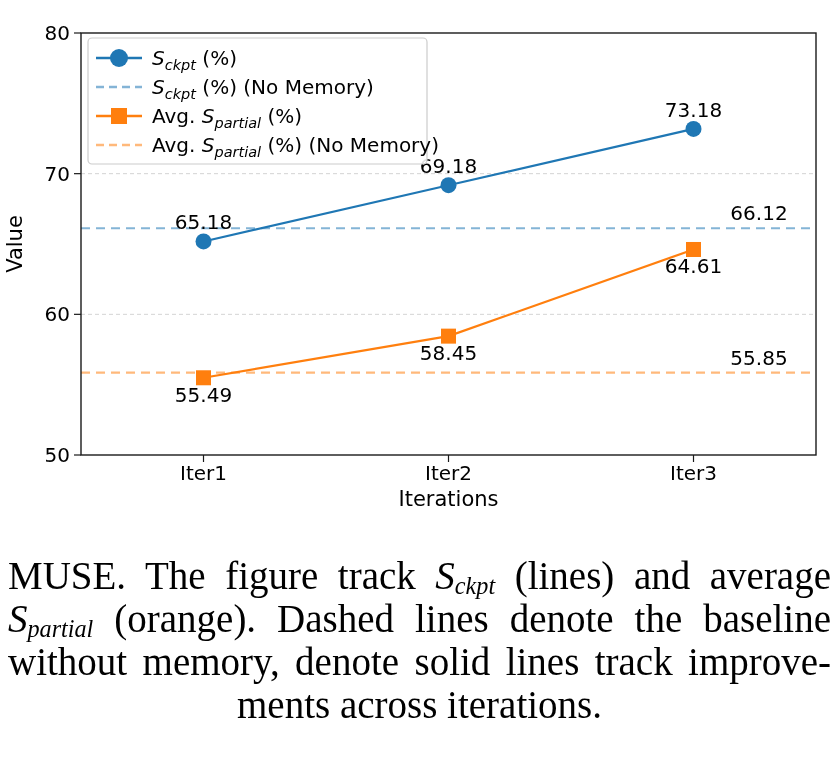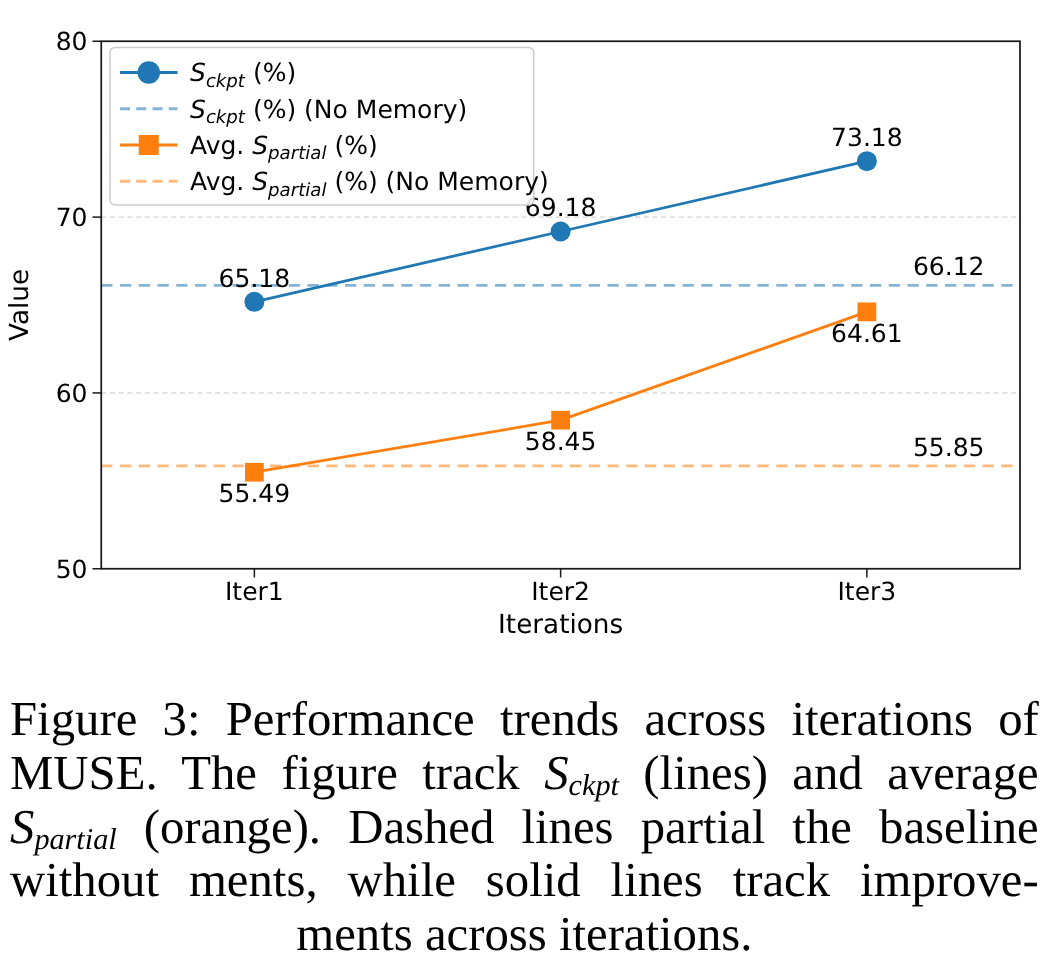--- a/index.html
+++ b/index.html
@@ -103,29 +103,26 @@
           <g>
             <line x1="96" x2="142" y1="145" y2="145" stroke="rgba(255,127,14,0.55)" stroke-width="2.4" stroke-dasharray="8 5"></line>
             <text x="152" y="152" font-family="&quot;DejaVu Sans&quot;, sans-serif" font-size="20" fill="#000000" text-anchor="start" xml:space="preserve"><tspan>Avg. </tspan><tspan font-style="italic">S</tspan><tspan font-style="italic" font-size="14.5" dy="4.5">partial</tspan><tspan font-size="20" dy="-4.5"> (%) (No Memory)</tspan></text>
           </g>
         </g>
       </svg>
   </div>
 
   <figure class="caption">
     <div class="cap-line jline">
-      <span>Figure 3: Performance trends across iterations of</span>
-    </div>
-    <div class="cap-line jline">
       <span>MUSE. The figure track </span><span class="mvar">S</span><span class="msub">ckpt</span><span> (lines) and average</span>
     </div>
     <div class="cap-line jline">
-      <span class="mvar">S</span><span class="msub">partial</span><span> (orange). Dashed lines partial the baseline</span>
+      <span class="mvar">S</span><span class="msub">partial</span><span> (orange). Dashed lines denote the baseline</span>
     </div>
     <div class="cap-line jline">
-      <span>without ments, while solid lines track improve-</span>
+      <span>without memory, denote solid lines track improve-</span>
     </div>
     <div class="cap-line">
       <span>ments across iterations.</span>
     </div>
   </figure>
 
 </div>
 
 </body></html>

